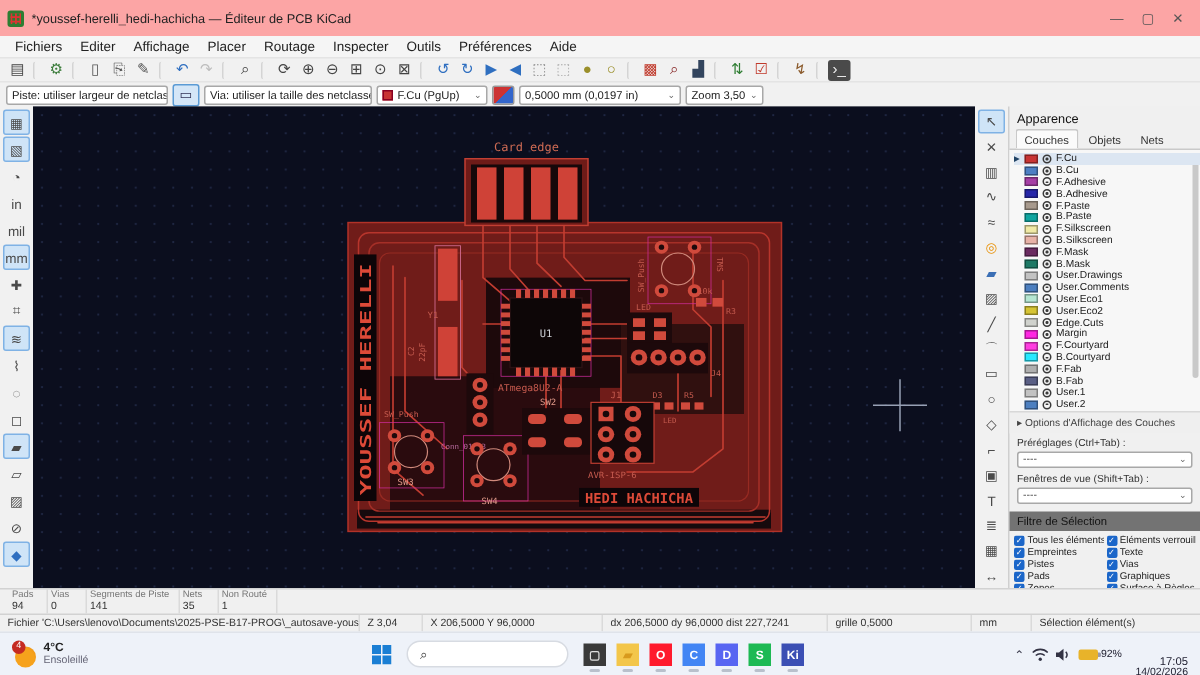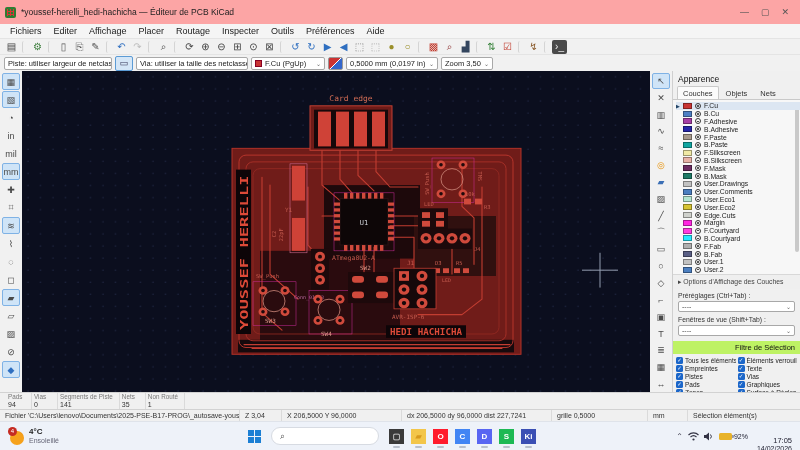--- a/index.html
+++ b/index.html
@@ -48,21 +48,21 @@
   .lswatch{width:9px;height:6px;border:1px solid rgba(0,0,0,.35);flex:0 0 auto;}
   .eye{width:6px;height:6px;border:1px solid #3a3a3a;border-radius:50%;position:relative;flex:0 0 auto;}
   .eye::after{content:"";position:absolute;inset:1.2px;background:#3a3a3a;border-radius:50%;}
   .layer-name{font-size:6.8px;color:#222;white-space:nowrap;}
   .vscroll{position:absolute;right:1px;top:2px;width:4px;height:150px;background:#c9c9c9;border-radius:2px;}
   .options-row{padding:3px 5px;font-size:6.8px;color:#444;border-top:1px solid #d8d8d8;background:#efefef;}
   .preset-block{padding:3px 5px 1px;}
   .preset-label{font-size:6.8px;color:#333;margin-bottom:2px;}
   .preset-dd{height:11px;background:#fff;border:1px solid #a8a8a8;border-radius:2px;display:flex;align-items:center;padding:0 3px;font-size:7px;color:#444;}
   .preset-dd .caret{margin-left:auto;font-size:6px;color:#666;}
-  .filter-title{background:#bef264;padding:2px 5px;font-size:7.5px;color:#111;margin-top:4px;text-align:right;}
+  .filter-title{background:#737373;padding:2px 5px;font-size:7.5px;color:#111;margin-top:4px;}
   .filter-grid{display:grid;grid-template-columns:1fr 1fr;gap:1px 2px;padding:3px 3px;}
   .chk-item{display:flex;align-items:center;gap:2px;white-space:nowrap;overflow:hidden;}
   .chk{width:7px;height:7px;background:#1b66c9;border-radius:1.5px;color:#fff;font-size:5.5px;display:flex;align-items:center;justify-content:center;flex:0 0 auto;}
   .chk-label{font-size:6.5px;color:#222;}
   
   .counts{height:17px;background:#f0f0f0;border-top:1px solid #d2d2d2;display:flex;padding-left:6px;flex:0 0 auto;}
   .count-cell{display:flex;flex-direction:column;justify-content:center;border-right:1px solid #dadada;padding:0 6px 0 2px;min-width:26px;}
   .count-label{font-size:6.3px;color:#777;line-height:1.1;}
   .count-value{font-size:7px;color:#333;line-height:1.1;}
   .statusbar{height:12px;background:#f0f0f0;border-top:1px solid #d2d2d2;display:flex;align-items:center;font-size:7px;color:#333;flex:0 0 auto;}
@@ -172,21 +172,21 @@
     <span class="dropdown" style="width:112px">
       <span>Via: utiliser la taille des netclasses</span>
 
     </span>
     <span class="dropdown" style="width:74px">
       <span class="swatch"></span>
       <span>F.Cu (PgUp)</span>
       <span class="caret">⌄</span>
     </span>
     <span class="layerpair"></span>
-    <span class="dropdown" style="width:92px">
+    <span class="dropdown" style="width:108px">
       <span>0,5000 mm (0,0197 in)</span>
       <span class="caret">⌄</span>
     </span>
     <span class="dropdown" style="width:52px">
       <span>Zoom 3,50</span>
       <span class="caret">⌄</span>
     </span>
   </div>
 
   <div class="main">

